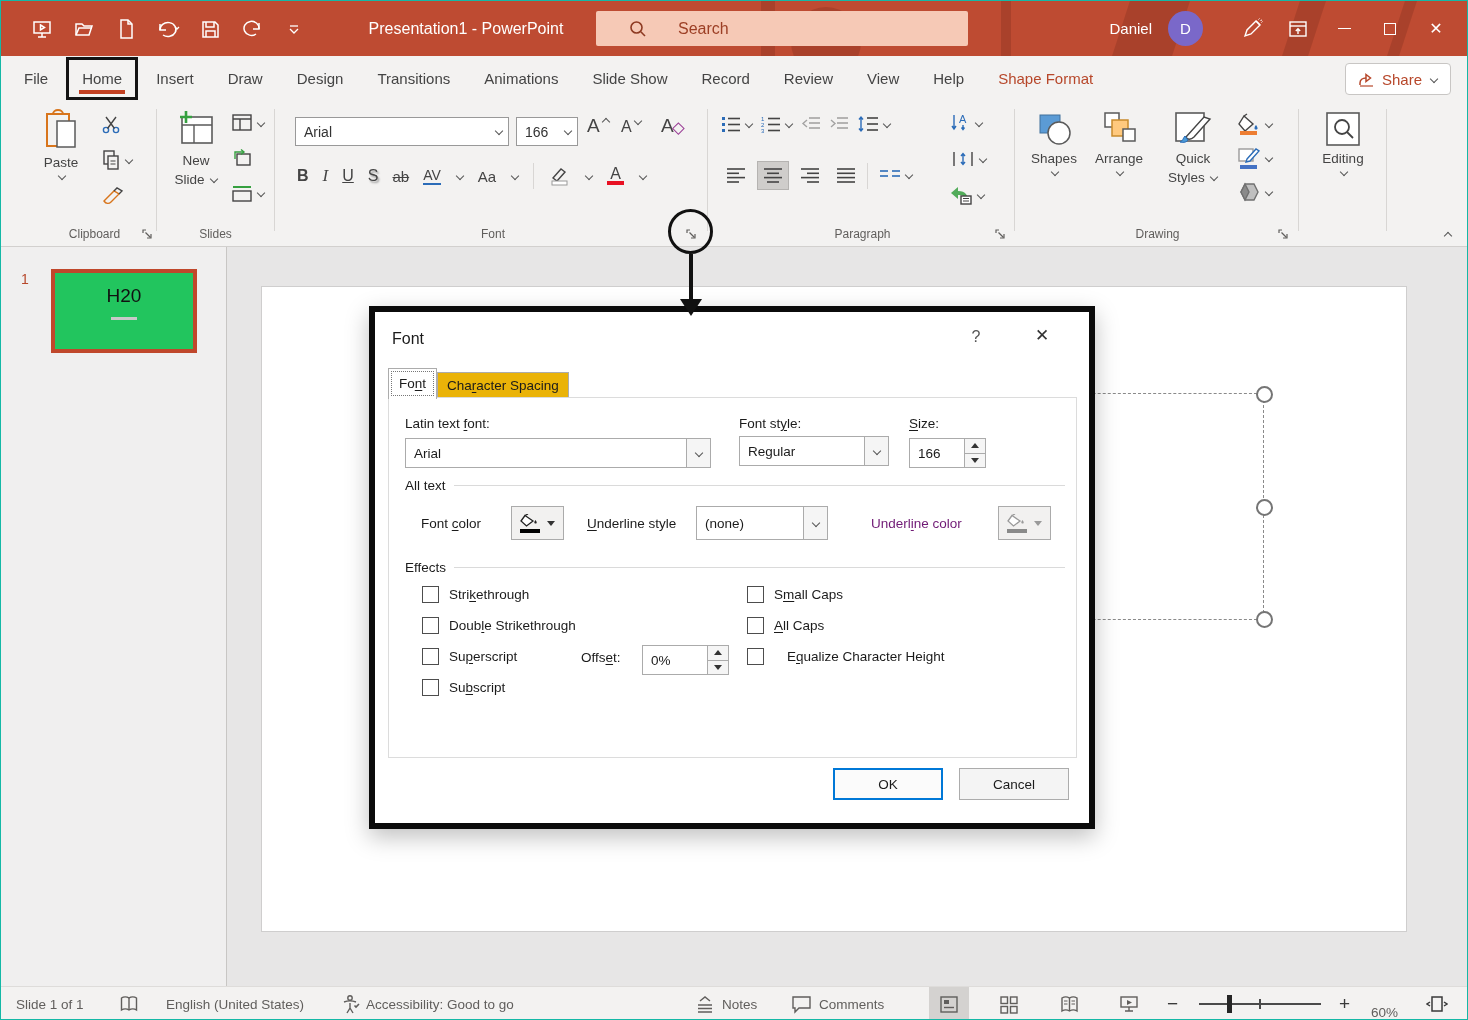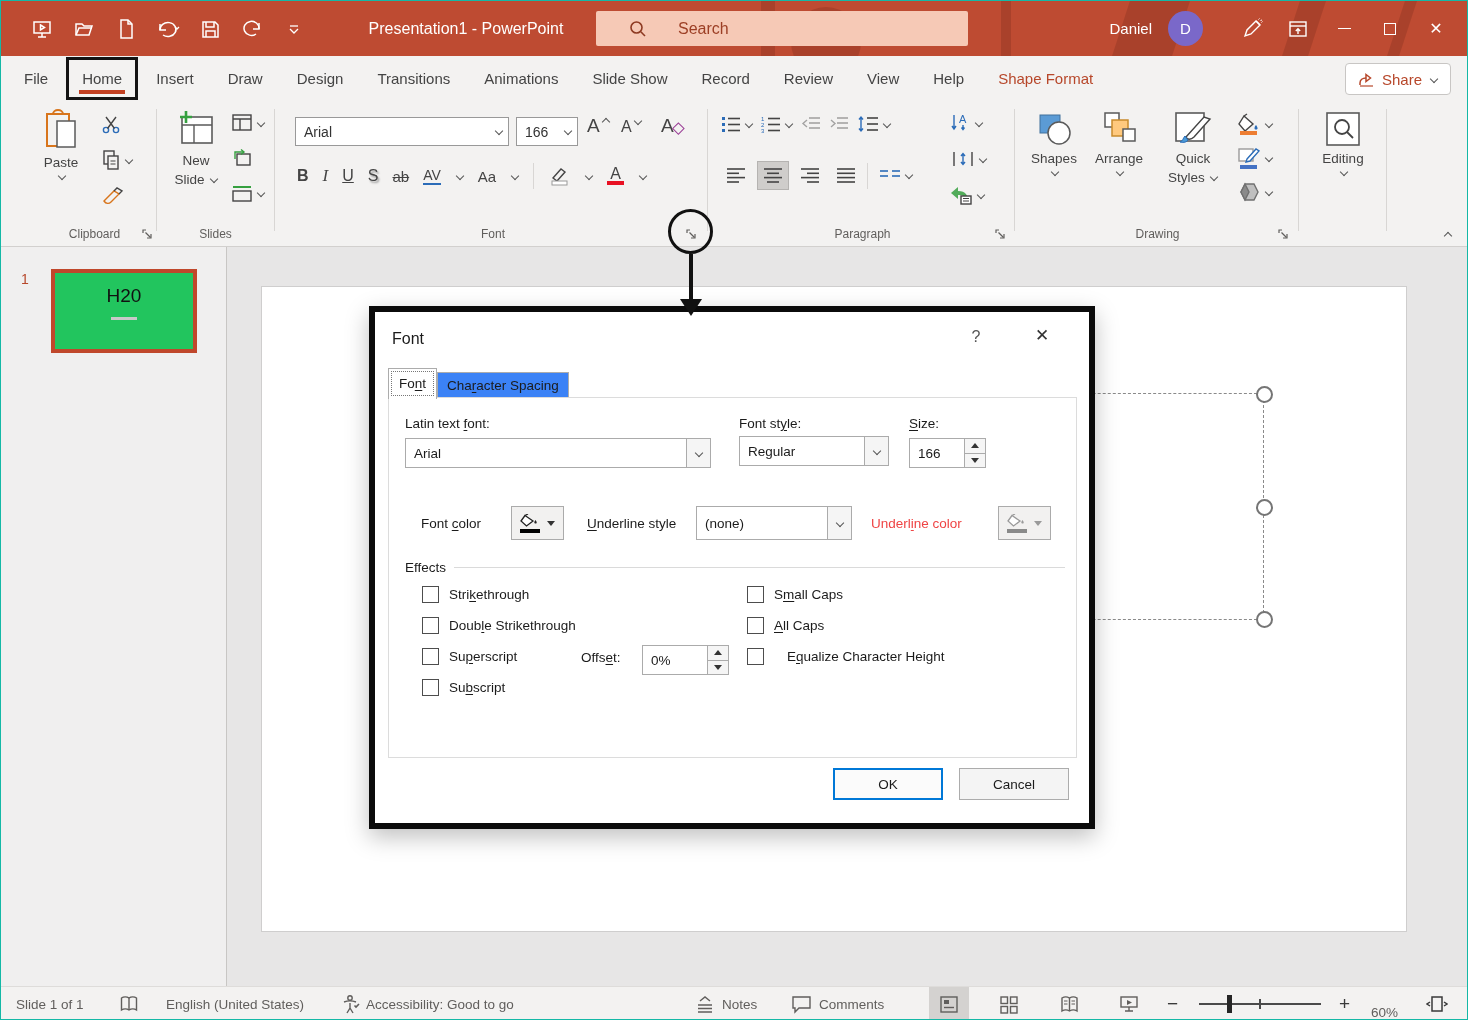--- a/index.html
+++ b/index.html
@@ -82,25 +82,25 @@
 
   
   .dlg-frame{position:absolute;left:368px;top:305px;width:726px;height:523px;background:#0B0B0B;z-index:30;box-shadow:0 8px 22px rgba(0,0,0,.25)}
   .dlg{position:absolute;left:6px;top:6px;width:714px;height:511px;background:#fff;font-size:13.5px;color:#1b1b1b}
   .dlg-title{position:absolute;left:17px;top:18px;font-size:16px}
   .dlg-help{position:absolute;left:590px;top:16px;width:22px;text-align:center;font-size:16px;color:#555}
   .dlg-help::before{content:"?"}
   .dlg-close{position:absolute;left:652px;top:13px;width:30px;text-align:center;font-size:17px;color:#333}
   .dlg-close::before{content:"\2715"}
   .dtabs{position:absolute;left:13px;top:56px;display:flex;align-items:flex-end}
-  .dtab{border:1px solid #ACACAC;border-bottom:none;padding:5px 9px 6px;background:#3b82f6;font-size:13.5px}
+  .dtab{border:1px solid #ACACAC;border-bottom:none;padding:5px 9px 6px;background:#eab308;font-size:13.5px}
   .dtab.active{background:#fff;position:relative;z-index:2;padding:7px 10px 8px;outline:1px dotted #777;outline-offset:-4px}
   .dbox{position:absolute;left:13px;top:85px;width:689px;height:361px;border:1px solid #DCDCDC;background:#fff}
   .dlabel{position:absolute;white-space:nowrap}
-  .dlabel.dis{color:#ef4444}
+  .dlabel.dis{color:#701a75}
   .seprow{position:absolute;display:flex;align-items:center;gap:8px}
   .seprow .rule{height:1px;background:#DADADA}
   .dcombo{position:absolute;background:#fff;border:1px solid #ABABAB;display:flex;align-items:stretch}
   .dcombo .val{flex:1;display:flex;align-items:center;padding-left:8px}
   .dcombo .arrow{width:24px;border-left:1px solid #ABABAB;background:#F5F5F5;display:flex;align-items:center;justify-content:center}
   .dspin{position:absolute;background:#fff;border:1px solid #ABABAB;display:flex;align-items:stretch}
   .dspin .val{flex:1;display:flex;align-items:center;padding-left:8px}
   .spincol{width:21px;border-left:1px solid #ABABAB;display:flex;flex-direction:column}
   .spincol div{flex:1;background:#F5F5F5;display:flex;align-items:center;justify-content:center}
   .spincol div:first-child{border-bottom:1px solid #ABABAB}
@@ -643,36 +643,40 @@
           <span class="spincol">
               <div>
                 <span class="tri-up"></span>
               </div>
               <div>
                 <span class="tri-dn"></span>
               </div>
             </span>
         </div>
 
+        <div class="seprow" style="left:16px;top:80px;width:660px">
+          <span>All text</span>
+          <span class="rule" style="flex:1"></span>
+        </div>
 
         <span class="dlabel" style="left:32px;top:118px">Font <u>c</u>olor</span>
         <div class="colorbtn" style="left:122px;top:108px">
           <span class="ic">
               <svg width="20" height="13" viewBox="0 0 20 13">
                 <path d="M5 1.5l8 5.5-6.5 5L1 7z" fill="#fff"></path>
                 <path d="M5 1.5L8 0"></path>
                 <path d="M15.5 6c1.3 1.9 2 3.3 0 3.6-1.6.1-1.6-1.9 0-3.6z" fill="#222" stroke="none"></path>
               </svg>
               <span class="bar"></span>
             </span>
           <span class="tri-dn"></span>
         </div>
 
         <span class="dlabel" style="left:198px;top:118px"><u>U</u>nderline style</span>
-        <div class="dcombo" style="left:307px;top:108px;width:156px;height:34px">
+        <div class="dcombo" style="left:307px;top:108px;width:132px;height:34px">
           <span class="val">(none)</span>
           <span class="arrow">
               <span class="chev"></span>
             </span>
         </div>
 
         <span class="dlabel dis" style="left:482px;top:118px">Underl<u>i</u>ne color</span>
         <div class="colorbtn dis" style="left:609px;top:108px">
           <span class="ic">
               <svg width="20" height="13" viewBox="0 0 20 13">

